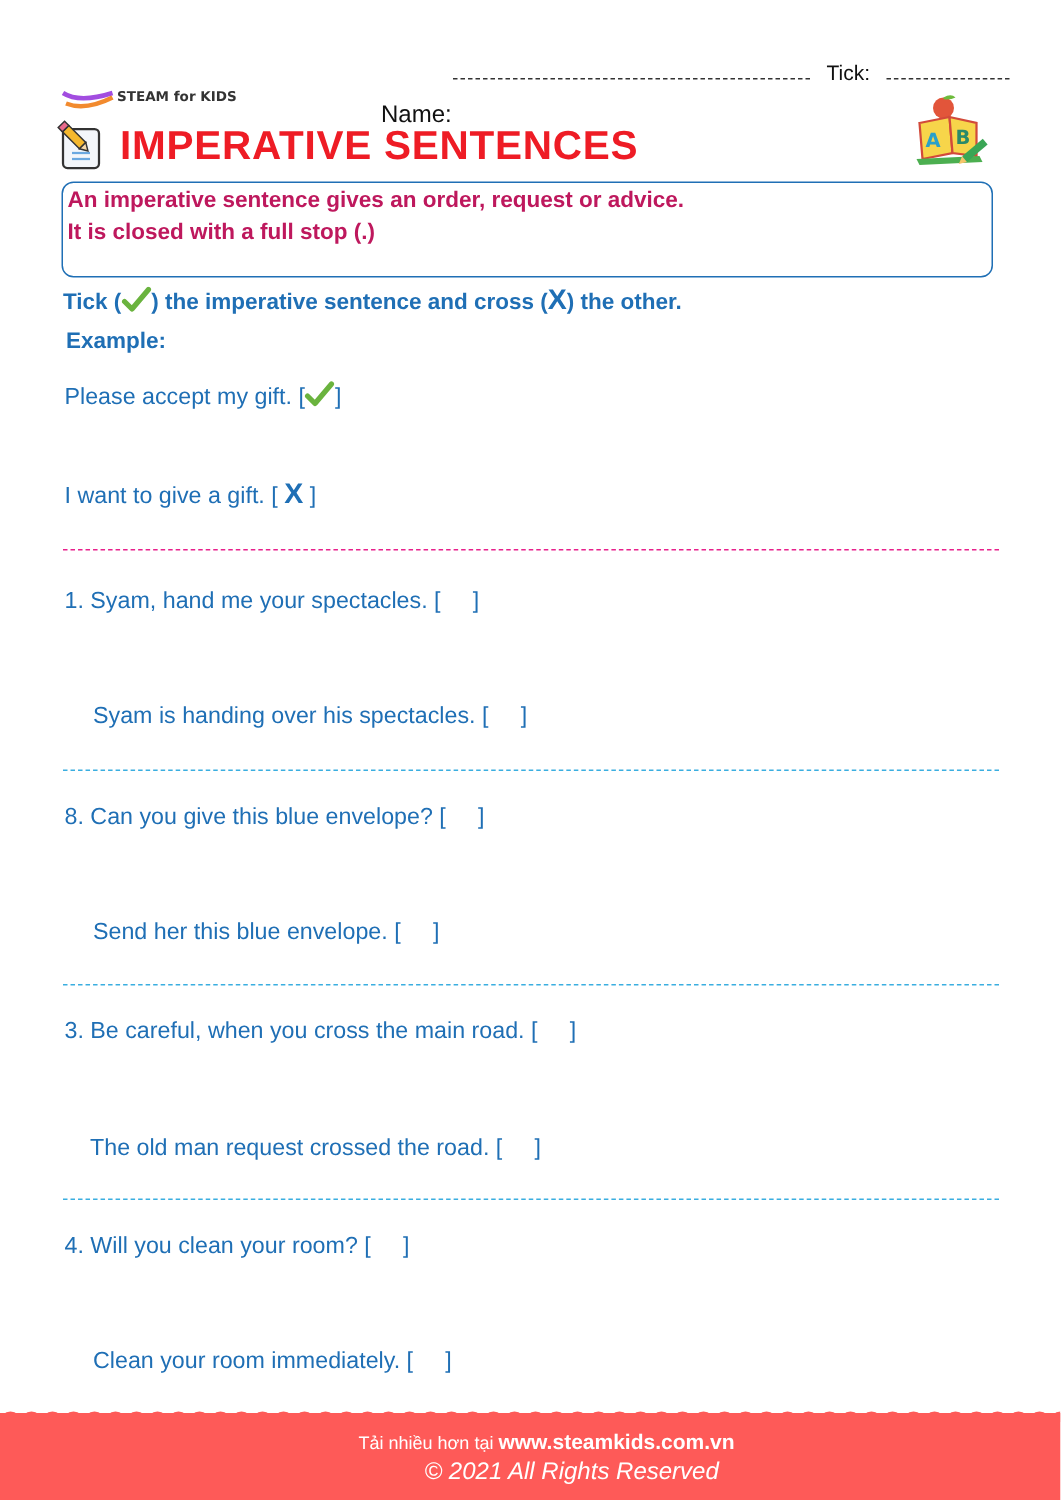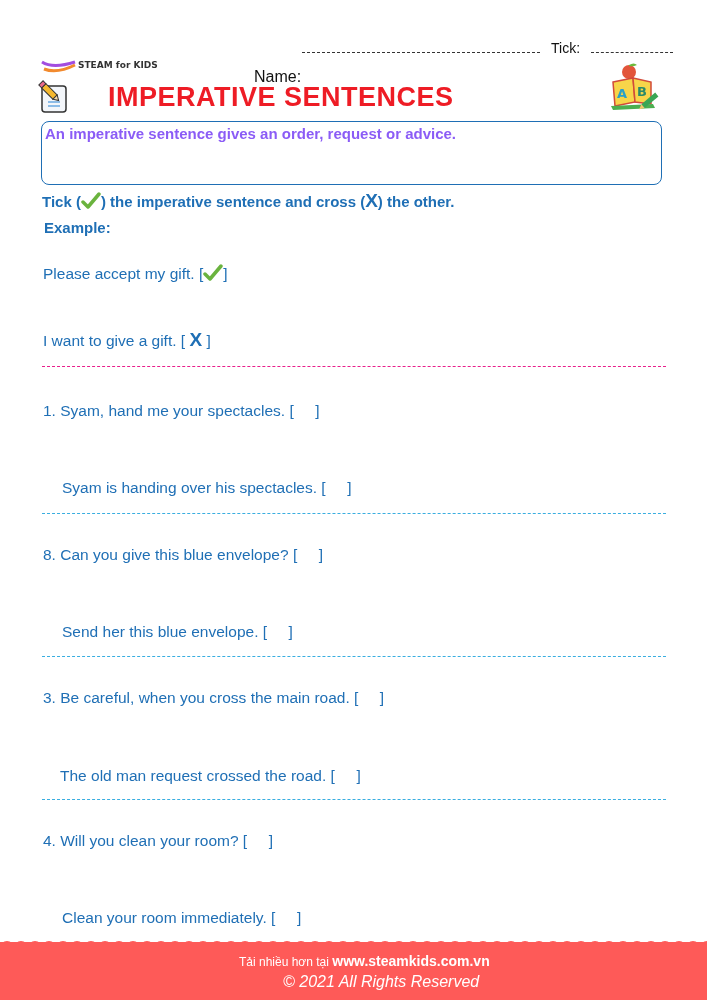--- a/index.html
+++ b/index.html
@@ -11,30 +11,30 @@
   .logo-main span { display: inline-block; }
   .logo-sub { position: absolute; left: 40px; top: 30px; font-family: "DejaVu Sans", sans-serif; font-weight: bold; font-size: 9px; color: #333; }
   .logo-swoosh { position: absolute; left: 3px; top: 30px; width: 36px; height: 14px; }
 
   .name-field { position: absolute; left: 254px; top: 40px; font-size: 16px; color: #111; margin-top: 28px; }
   .name-line { position: absolute; left: 302px; top: 52px; width: 238px; border-bottom: 1px dashed #333; }
   .date-field { position: absolute; left: 551px; top: 40px; font-size: 14px; color: #111; }
   .date-line { position: absolute; left: 591px; top: 52px; width: 82px; border-bottom: 1px dashed #333; }
 
   .title-icon { position: absolute; left: 36px; top: 80px; width: 34px; height: 34px; }
-  .title { position: absolute; left: 80px; top: 82px; font-weight: bold; font-size: 27px; color: #ee1c25; letter-spacing: 0.5px; margin-left: 28px; }
+  .title { position: absolute; left: 80px; top: 82px; font-weight: bold; font-size: 27px; color: #ee1c25; letter-spacing: 0.5px; }
   .book-icon { position: absolute; left: 607px; top: 62px; width: 56px; height: 50px; }
 
   .info-box { position: absolute; left: 41px; top: 121px; width: 621px; height: 64px; border: 1.5px solid #1f6fb5; border-radius: 8px; padding: 1px 0 0 3px; }
-  .info-box div { font-weight: bold; font-size: 15px; line-height: 21px; color: #8b5cf6; }
+  .info-box div { font-weight: bold; font-size: 15px; line-height: 21px; color: #be185d; }
 
   .instr { position: absolute; left: 42px; top: 190px; font-weight: bold; font-size: 15px; color: #1f6fb5; }
   .example-label { position: absolute; left: 44px; top: 219px; font-weight: bold; font-size: 15px; color: #1f6fb5; }
 
-  .line { position: absolute; font-size: 15.5px; color: #1f6fb5; white-space: pre; margin-top: 10px; }
+  .line { position: absolute; font-size: 15.5px; color: #1f6fb5; white-space: pre; }
   .tick { display: inline-block; width: 20px; height: 18px; vertical-align: -3px; }
   .cross { font-weight: bold; font-size: 19px; color: #1f6fb5; }
 
   .divider { position: absolute; left: 42px; width: 624px; height: 0; border-top: 1px dashed #3aaee0; }
   .divider.pink { border-top-color: #e8208c; }
 
   .footer { position: absolute; left: 0; top: 942px; width: 707px; height: 58px; background: #fe5a58; }
   .footer-scallop { position: absolute; left: 0; top: 936px; width: 707px; height: 12px; }
   .footer-text { position: absolute; left: 239px; top: 953px; font-size: 12px; color: #ffffff; }
   .footer-text b { font-size: 14px; }
@@ -77,20 +77,21 @@
   <text x="30" y="34" font-family="DejaVu Sans, sans-serif" font-weight="bold" font-size="13" fill="#2a8a6a">B</text>
   <polygon points="4,44 46,42 48,46 6,48" fill="#4caf50"></polygon>
   <g transform="rotate(-40 44 38)">
     <rect x="34" y="35" width="18" height="5" fill="#3aa655"></rect>
     <polygon points="34,35 29,37.5 34,40" fill="#f5c56a"></polygon>
   </g>
 </svg>
 
 <div class="info-box">
   <div>An imperative sentence gives an order, request or advice.</div>
+  <div>It is closed with a full stop (.)</div>
 </div>
 
 <div class="instr">
   <span>Tick (</span><svg class="tick" viewBox="0 0 20 18">
       <path d="M2 10 L7 15 L18 2" stroke="#6ab33e" stroke-width="3.5" fill="none" stroke-linecap="round" stroke-linejoin="round"></path>
     </svg><span>) the imperative sentence and cross (</span><span class="cross">X</span><span>) the other.</span>
 </div>
 
 <div class="example-label">Example:</div>
 

